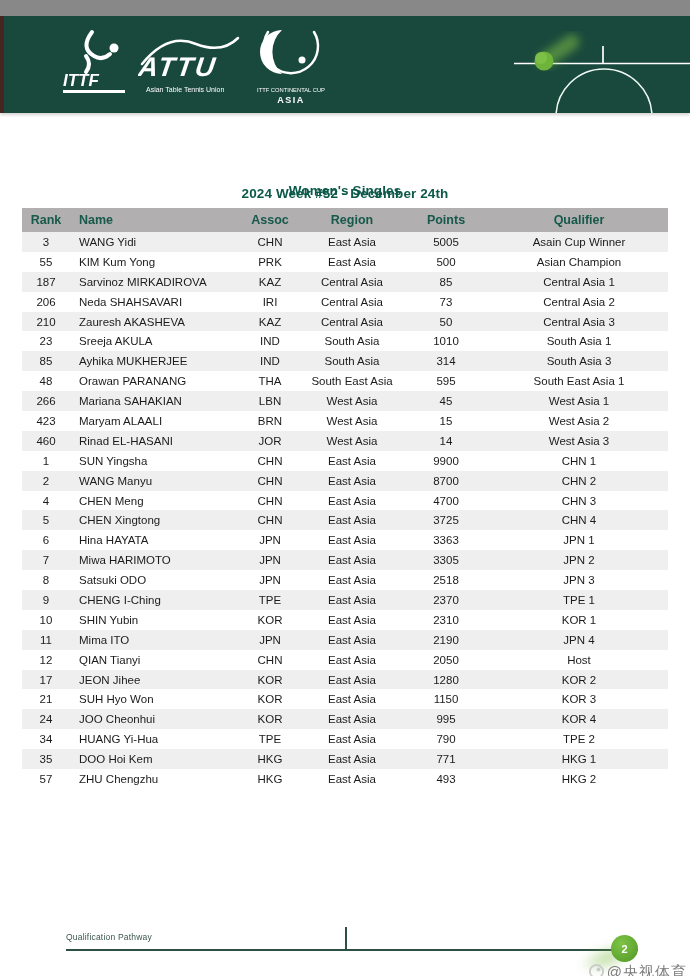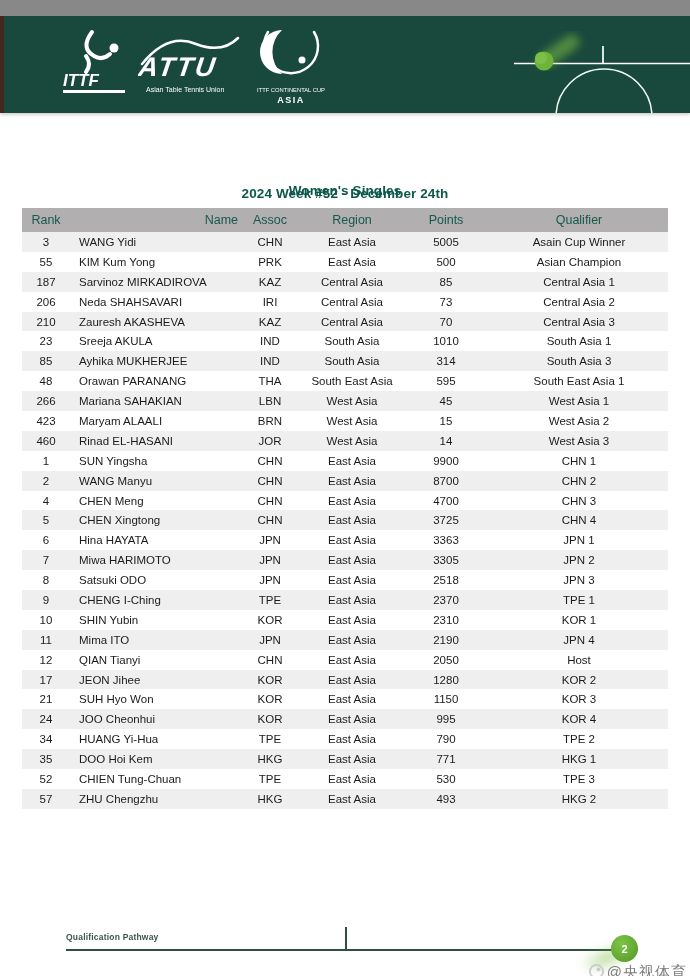--- a/index.html
+++ b/index.html
@@ -32,35 +32,35 @@
   .title-line1 { top:167px; }
   .title-line2 { top:170px; }
 
   
   .table-wrap { position:absolute; left:22px; top:192px; width:646px; }
   table.rankings {
     width:646px; table-layout:fixed; border-collapse:collapse;
   }
   table.rankings th {
     height:24px; background:#b1afaf; color:#17594a;
-    font-size:12.5px; font-weight:normal; text-align:center; vertical-align:middle;
-  }
-  table.rankings th.col-name { text-align:right; padding-left:9px; }
+    font-size:12.5px; font-weight:bold; text-align:center; vertical-align:middle;
+  }
+  table.rankings th.col-name { text-align:left; padding-left:9px; }
   table.rankings td {
     height:19.9px; font-size:11.5px; color:#1b1b1b;
     text-align:center; vertical-align:middle; white-space:nowrap; overflow:hidden;
   }
   table.rankings td.cell-name { text-align:left; padding-left:9px; }
   table.rankings tbody tr:nth-child(odd) { background:#efefef; }
   table.rankings tbody tr:nth-child(even){ background:#ffffff; }
 
   
   .footer-label {
     position:absolute; left:66px; top:916px;
-    font-size:8.5px; color:#3b564d; letter-spacing:.2px;font-weight:bold;
+    font-size:8.5px; color:#3b564d; letter-spacing:.2px;
   }
   .footer-line {
     position:absolute; left:66px; top:933px; width:572px; height:1.6px; background:#2e5044;
   }
   .footer-tick {
     position:absolute; left:345px; top:911px; width:1.6px; height:23px; background:#2e5044;
   }
   .page-circle-trail {
     position:absolute; left:578px; top:930px; width:58px; height:24px;
     background:radial-gradient(closest-side, rgba(120,186,62,.75), rgba(120,186,62,0));
@@ -178,21 +178,21 @@
       <td>IRI</td>
       <td>Central Asia</td>
       <td>73</td>
       <td>Central Asia 2</td>
     </tr>
           <tr>
       <td>210</td>
       <td class="cell-name">Zauresh AKASHEVA</td>
       <td>KAZ</td>
       <td>Central Asia</td>
-      <td>70</td>
+      <td>50</td>
       <td>Central Asia 3</td>
     </tr>
           <tr>
       <td>23</td>
       <td class="cell-name">Sreeja AKULA</td>
       <td>IND</td>
       <td>South Asia</td>
       <td>1010</td>
       <td>South Asia 1</td>
     </tr>
@@ -356,28 +356,20 @@
       <td>790</td>
       <td>TPE 2</td>
     </tr>
           <tr>
       <td>35</td>
       <td class="cell-name">DOO Hoi Kem</td>
       <td>HKG</td>
       <td>East Asia</td>
       <td>771</td>
       <td>HKG 1</td>
-    </tr>
-          <tr>
-      <td>52</td>
-      <td class="cell-name">CHIEN Tung-Chuan</td>
-      <td>TPE</td>
-      <td>East Asia</td>
-      <td>530</td>
-      <td>TPE 3</td>
     </tr>
           <tr>
       <td>57</td>
       <td class="cell-name">ZHU Chengzhu</td>
       <td>HKG</td>
       <td>East Asia</td>
       <td>493</td>
       <td>HKG 2</td>
     </tr>
         </tbody>

